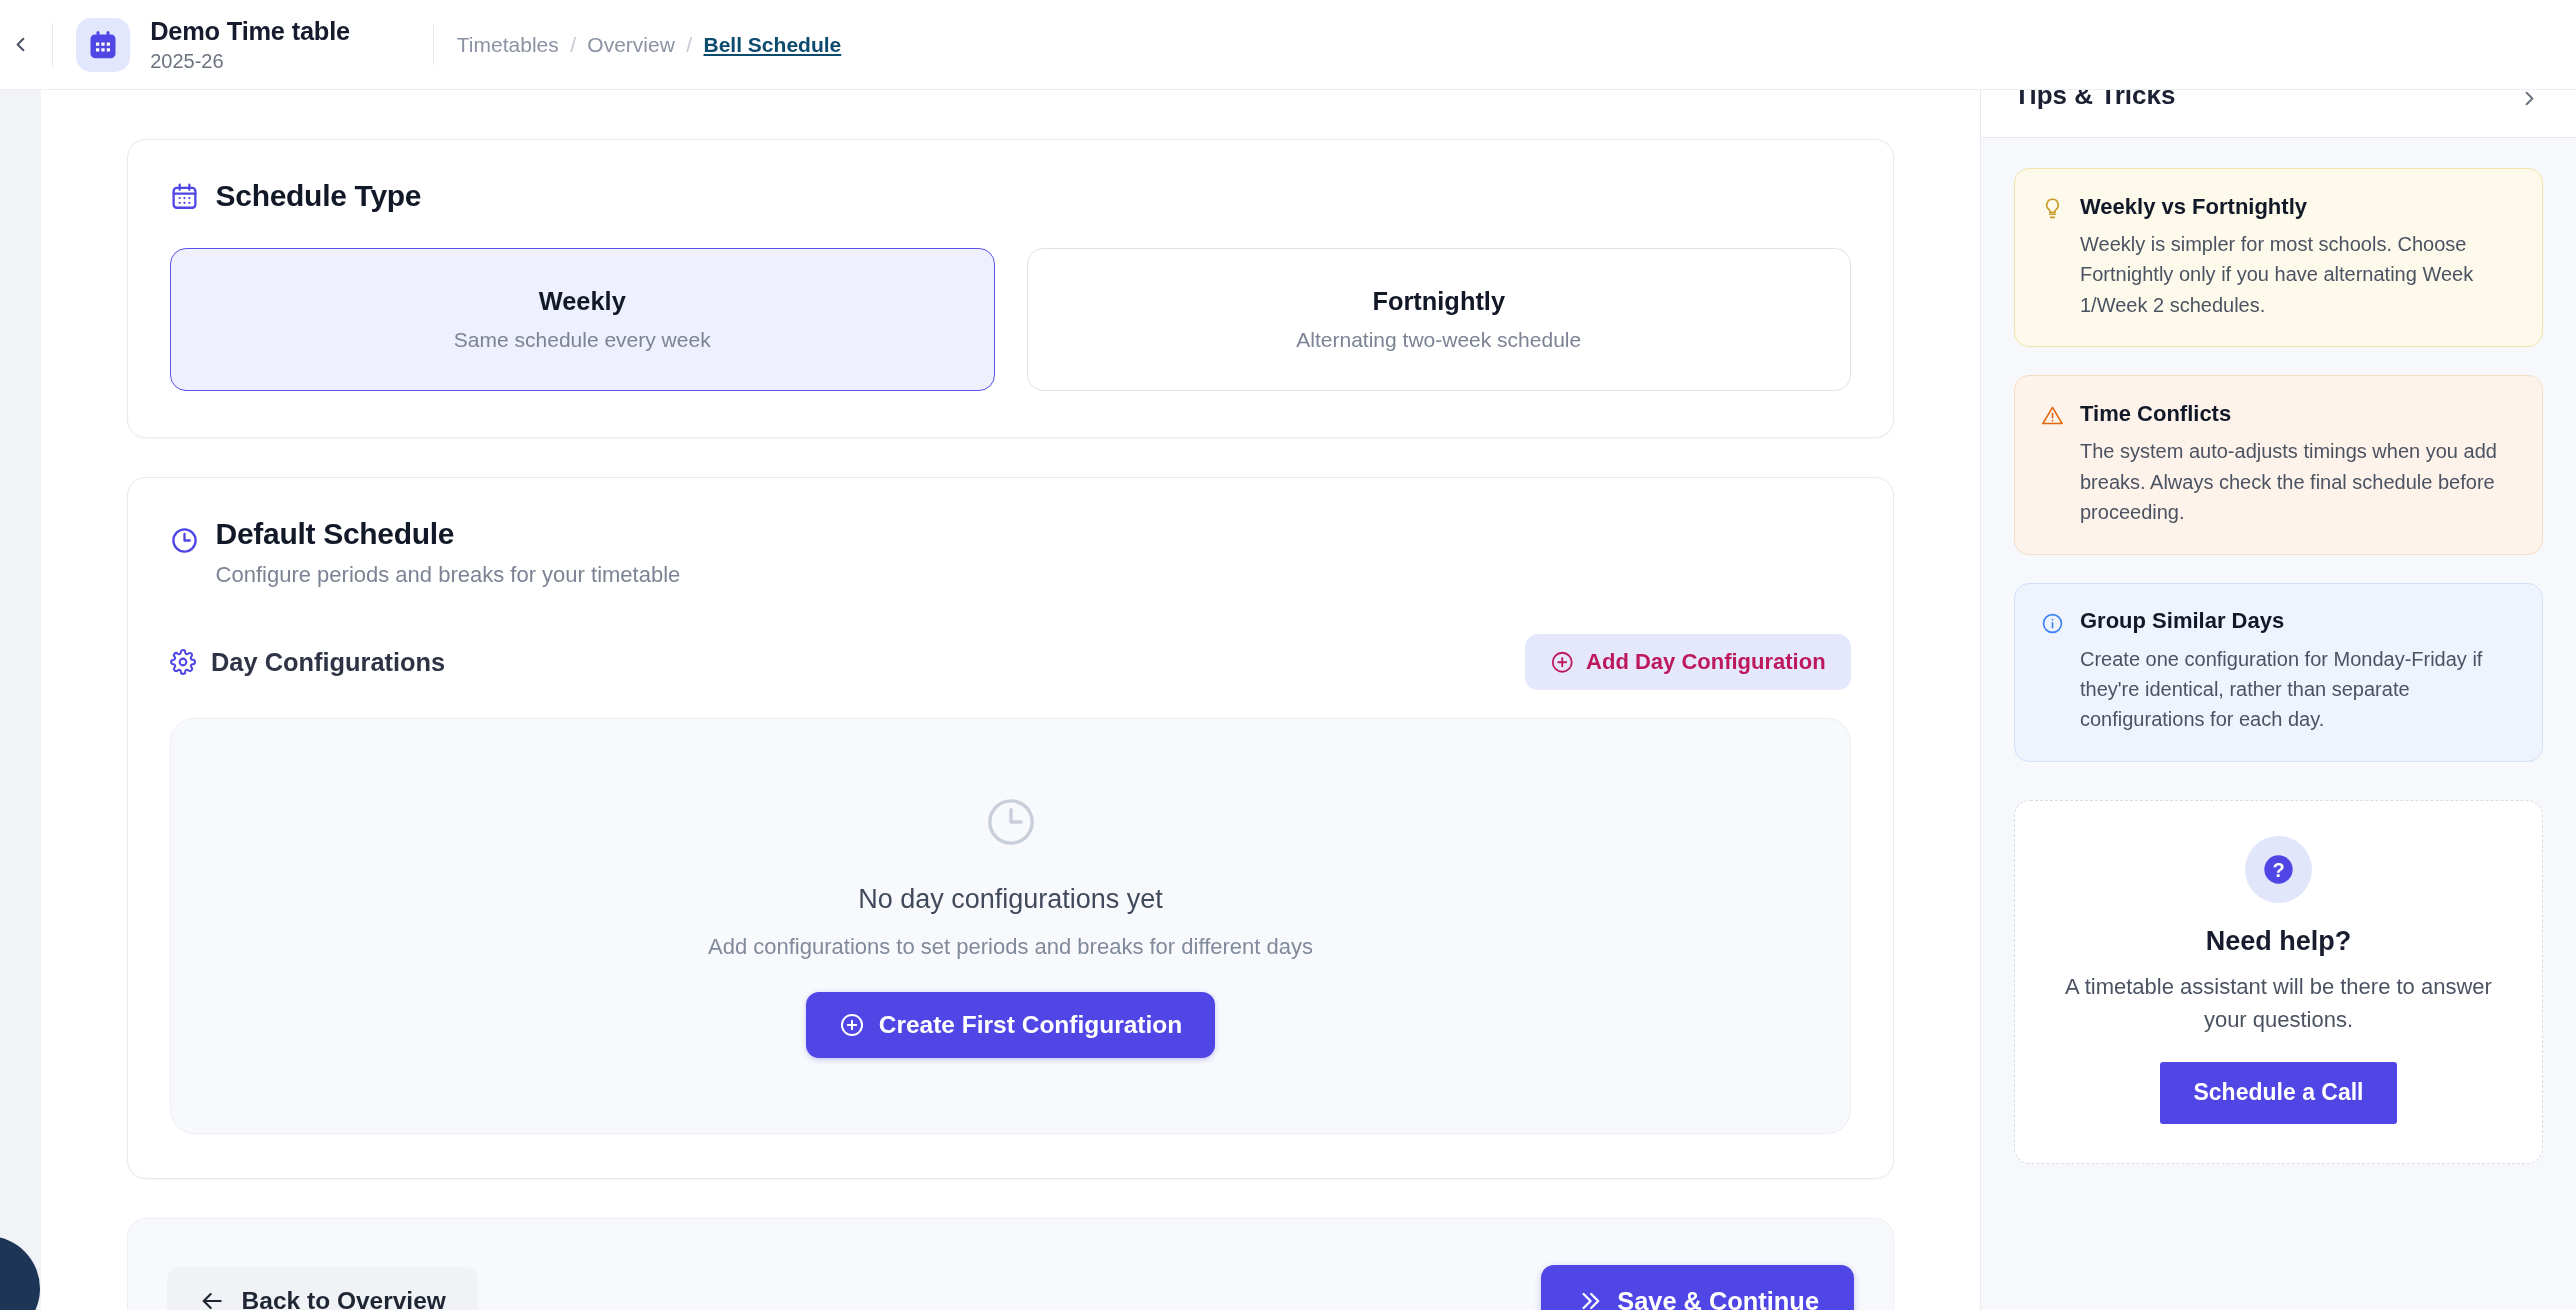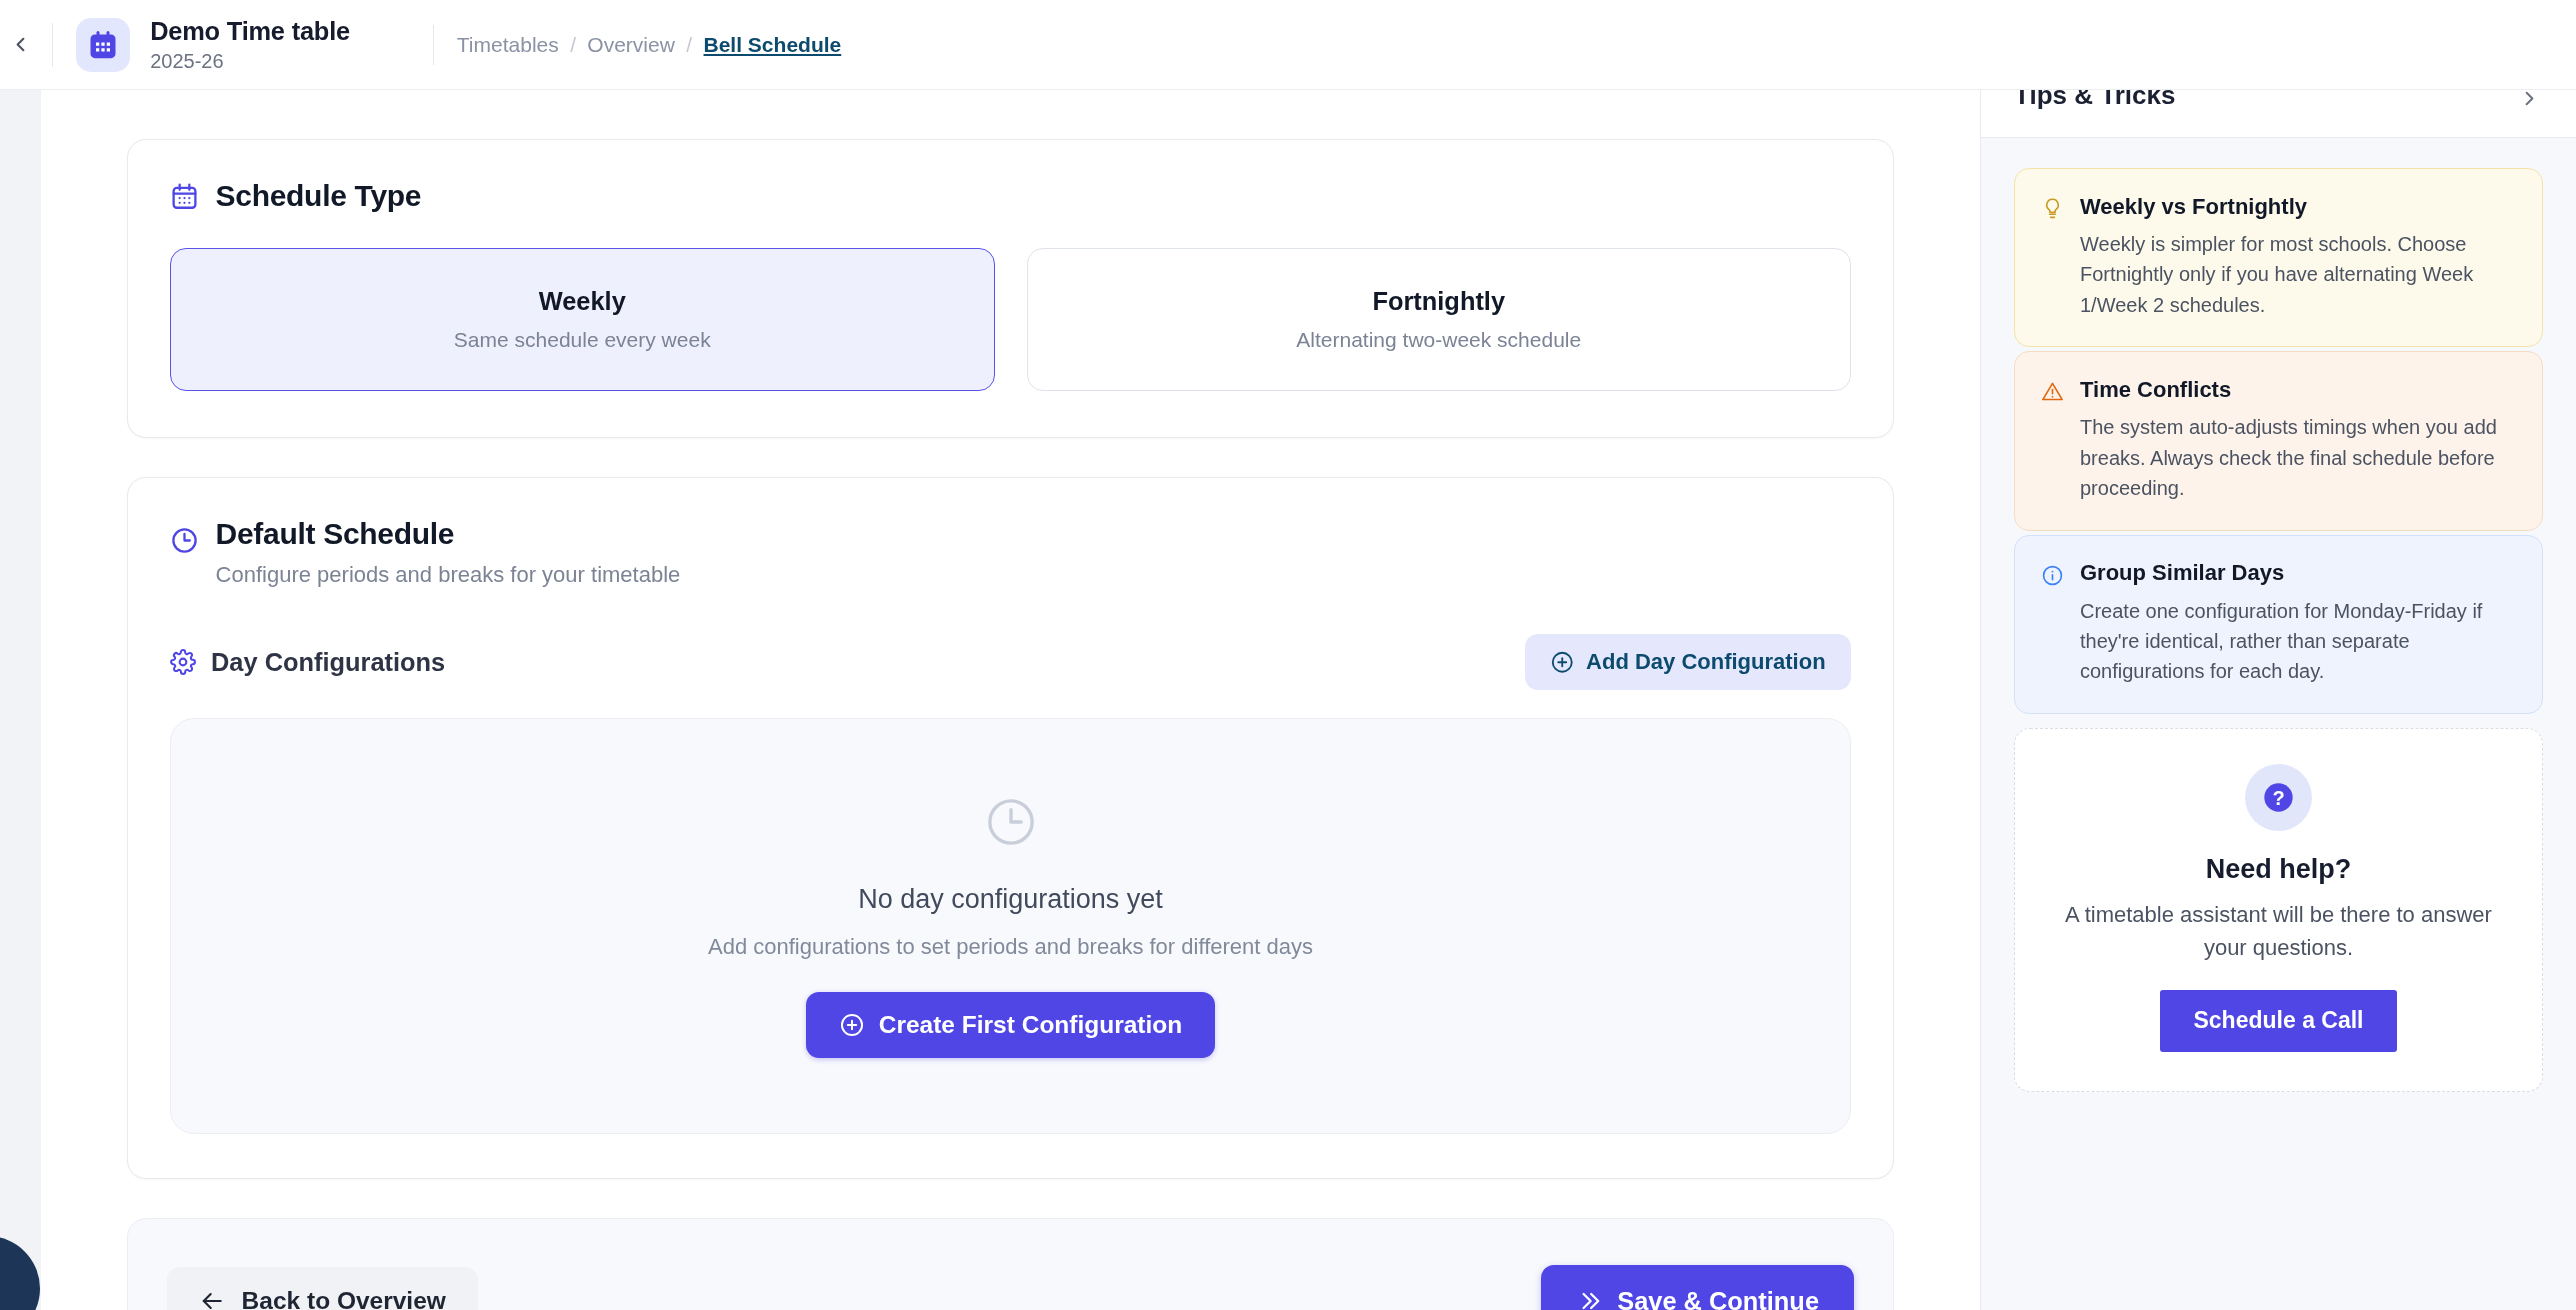--- a/index.html
+++ b/index.html
@@ -68,21 +68,21 @@
   .def-card { margin-top: 39px; padding: 39px 42px 44px; }
   .def-head { display: flex; align-items: flex-start; gap: 16.6px; }
   .def-sub { font-size: 22px; color: #7b8394; margin-top: 11.4px; }
   .day-row {
     display: flex; align-items: center; justify-content: space-between; margin-top: 46px;
   }
   .day-left { display: flex; align-items: center; gap: 15px; }
   .day-title { font-size: 25.4px; font-weight: 600; color: #2e3445; }
   .add-btn {
     display: flex; align-items: center; gap: 11.4px;
-    background: #e5e8fd; color: #0c4a6e; border: none; border-radius: 13px;
+    background: #e5e8fd; color: #be185d; border: none; border-radius: 13px;
     padding: 15px 25.4px; font-size: 22px; font-weight: 600; cursor: pointer;
     font-family: inherit;
   }
 
   .empty {
     margin-top: 28px; background: #f8f9fc; border: 0.9px solid #eceef3; border-radius: 24px;
     height: 416px; display: flex; flex-direction: column; align-items: center; justify-content: center;
   }
   .empty-title { font-size: 27px; color: #414a5c; margin-top: 35px; }
   .empty-desc { font-size: 22px; color: #818a9b; margin-top: 18.4px; }
@@ -120,21 +120,21 @@
   .side-head {
     height: 48px; background: #ffffff; border-bottom: 0.9px solid #e8eaef;
     display: flex; align-items: center; justify-content: space-between;
     padding: 0 33px; position: relative; overflow: hidden;
   }
   .side-head-title {
     font-size: 26px; font-weight: 700; color: #1b2133; position: absolute;
     left: 33px; top: -10.5px;
   }
   .side-chev { color: #6b7280; position: absolute; right: 35px; top: -3.5px; }
-  .side-body { padding: 30px 33px; display: flex; flex-direction: column; gap: 4px; }
+  .side-body { padding: 30px 33px; display: flex; flex-direction: column; gap: 28px; }
 
   .tip { border-radius: 15px; padding: 24.5px 26px 26px; border: 0.9px solid; }
   .tip-row { display: flex; gap: 16px; }
   .tip-ico { flex: none; margin-top: 3.5px; }
   .tip-title { font-size: 22px; font-weight: 700; color: #111827; }
   .tip-text { font-size: 20px; color: #4b5362; line-height: 1.52; margin-top: 9.6px; }
   .tip.warm { background: #fdfaeb; border-color: #f3e3a8; }
   .tip.info { background: #eef3fd; border-color: #d3e0f7; }
   .tip.alert { background: #fdf3ea; border-color: #f6ddc2; }
 

